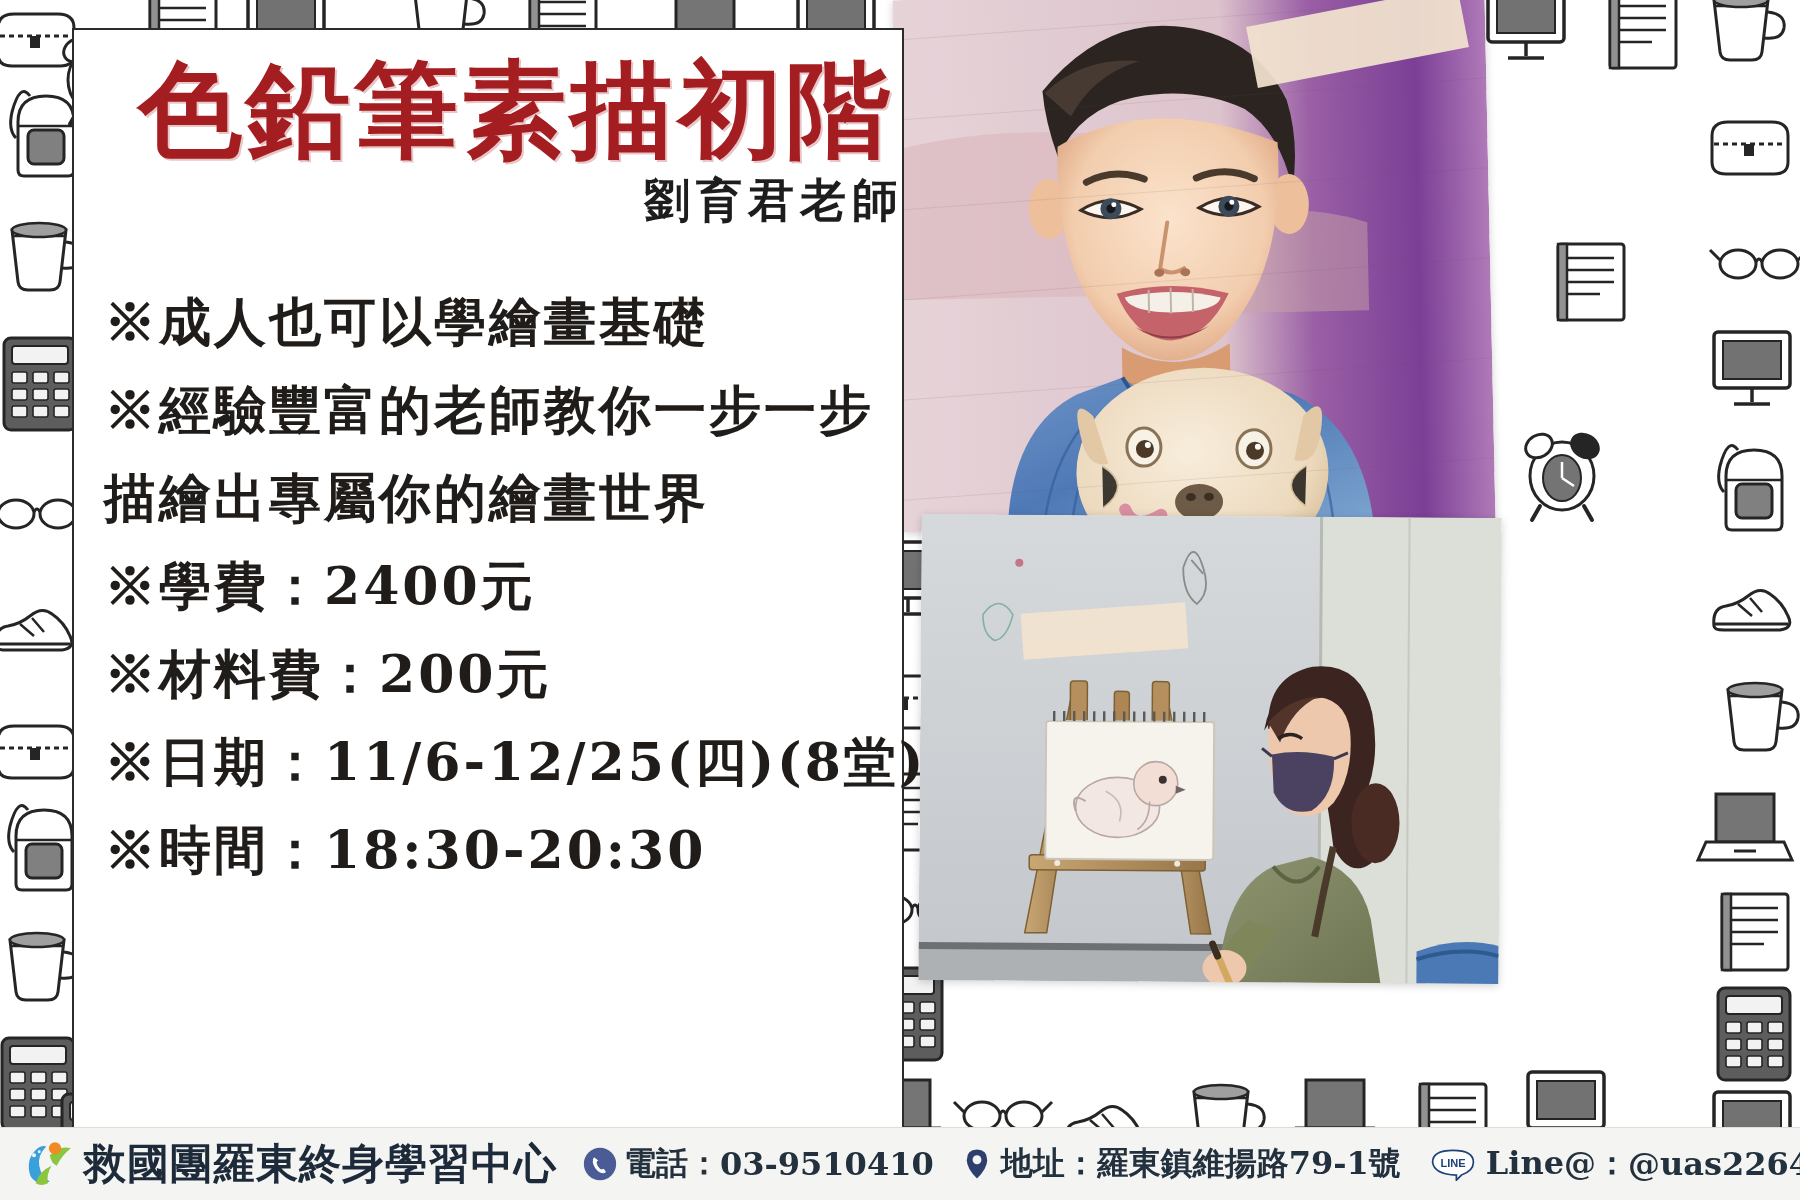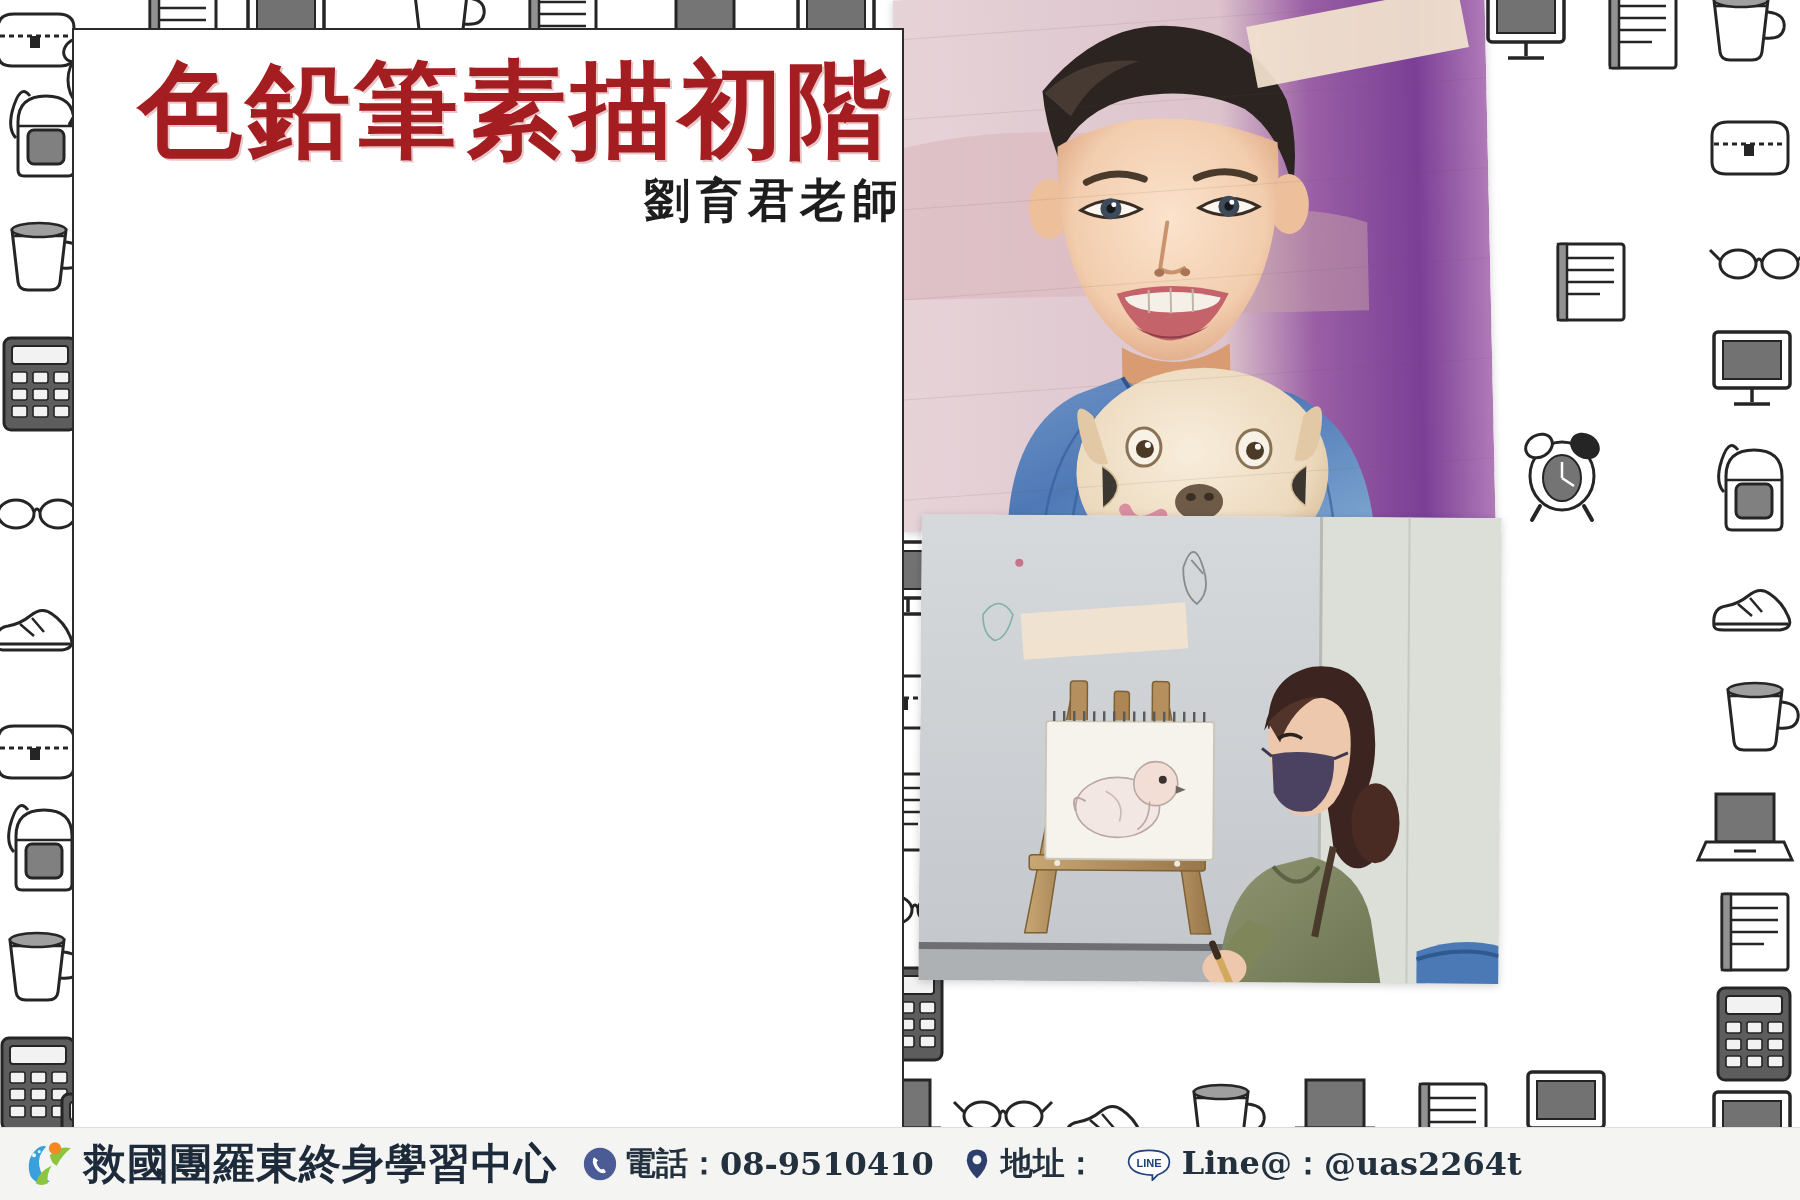--- a/index.html
+++ b/index.html
@@ -510,20 +510,29 @@
     </svg>
   </div>
   <div class="tape tape-2"></div>
 
   <div class="main-card"></div>
 
   <div class="course-title">色鉛筆素描初階</div>
 
   <div class="instructor">劉育君老師</div>
 
+  <div class="body-lines">
+    <div class="body-line">※成人也可以學繪畫基礎</div>
+    <div class="body-line">※經驗豐富的老師教你一步一步</div>
+    <div class="body-line">描繪出專屬你的繪畫世界</div>
+    <div class="body-line">※學費：2400元</div>
+    <div class="body-line">※材料費：200元</div>
+    <div class="body-line">※日期：11/6-12/25(四)(8堂)</div>
+    <div class="body-line">※時間：18:30-20:30</div>
+  </div>
 
   <div class="footer-bar">
 
     <svg class="org-logo" viewBox="0 0 64 64">
       <path d="M12 46 Q6 28 18 16 Q24 10 30 12 Q20 22 22 34 Q24 46 34 52 Q20 58 12 46 Z" fill="#3aa0dc"></path>
       <path d="M18 54 Q22 40 36 34 Q30 44 32 54 Q24 58 18 54 Z" fill="#8cc63f"></path>
       <path d="M34 22 Q46 10 58 14 Q48 22 42 34 Q36 32 34 22 Z" fill="#8cc63f"></path>
       <circle cx="40" cy="14" r="7" fill="#f18a23"></circle>
       <circle cx="16" cy="22" r="2.2" fill="#fff"></circle>
       <circle cx="22" cy="18" r="1.6" fill="#fff"></circle>
@@ -531,29 +540,30 @@
 
     <div class="org-name">救國團羅東終身學習中心</div>
 
     <div class="foot-group">
       <svg class="foot-icon" viewBox="0 0 40 40">
         <circle cx="20" cy="20" r="19" fill="#4a5b96"></circle>
         <path d="M13 12 Q11 14 11.5 18 Q13 26 20 30 Q24.5 32 27 29.5 L24.5 25.5
                  Q22 27 20 25.5 Q16.5 22.5 16 18.5 Q16 16.5 18 16 Z" fill="#fff"></path>
       </svg>
       <span class="foot-text">電話：</span>
-      <span class="foot-text" style="margin-left:0">08-9510410</span>
+      <span class="foot-text" style="margin-left:0">03-9510410</span>
     </div>
 
     <div class="foot-group">
       <svg class="foot-icon" viewBox="0 0 40 40">
         <path d="M20 3 Q32 3 32 15.5 Q32 25 20 37 Q8 25 8 15.5 Q8 3 20 3 Z" fill="#2e3f6e"></path>
         <circle cx="20" cy="15" r="5.2" fill="#f4f4f2"></circle>
       </svg>
       <span class="foot-text">地址：</span>
+      <span class="foot-text" style="margin-left:0">羅東鎮維揚路79-1號</span>
     </div>
 
     <div class="foot-group">
       <svg class="line-badge" viewBox="0 0 60 40">
         <path d="M30 4 Q54 4 54 18 Q54 28 40 33 L34 39 L34 33 Q8 32 6 18 Q6 4 30 4 Z" fill="#ffffff" stroke="#20417a" stroke-width="2"></path>
         <text x="30" y="23" text-anchor="middle" font-family="Liberation Sans, sans-serif" font-size="13" font-weight="bold" fill="#20417a">LINE</text>
       </svg>
       <span class="foot-text">Line@：</span>
       <span class="foot-text" style="margin-left:0">@uas2264t</span>
     </div>

